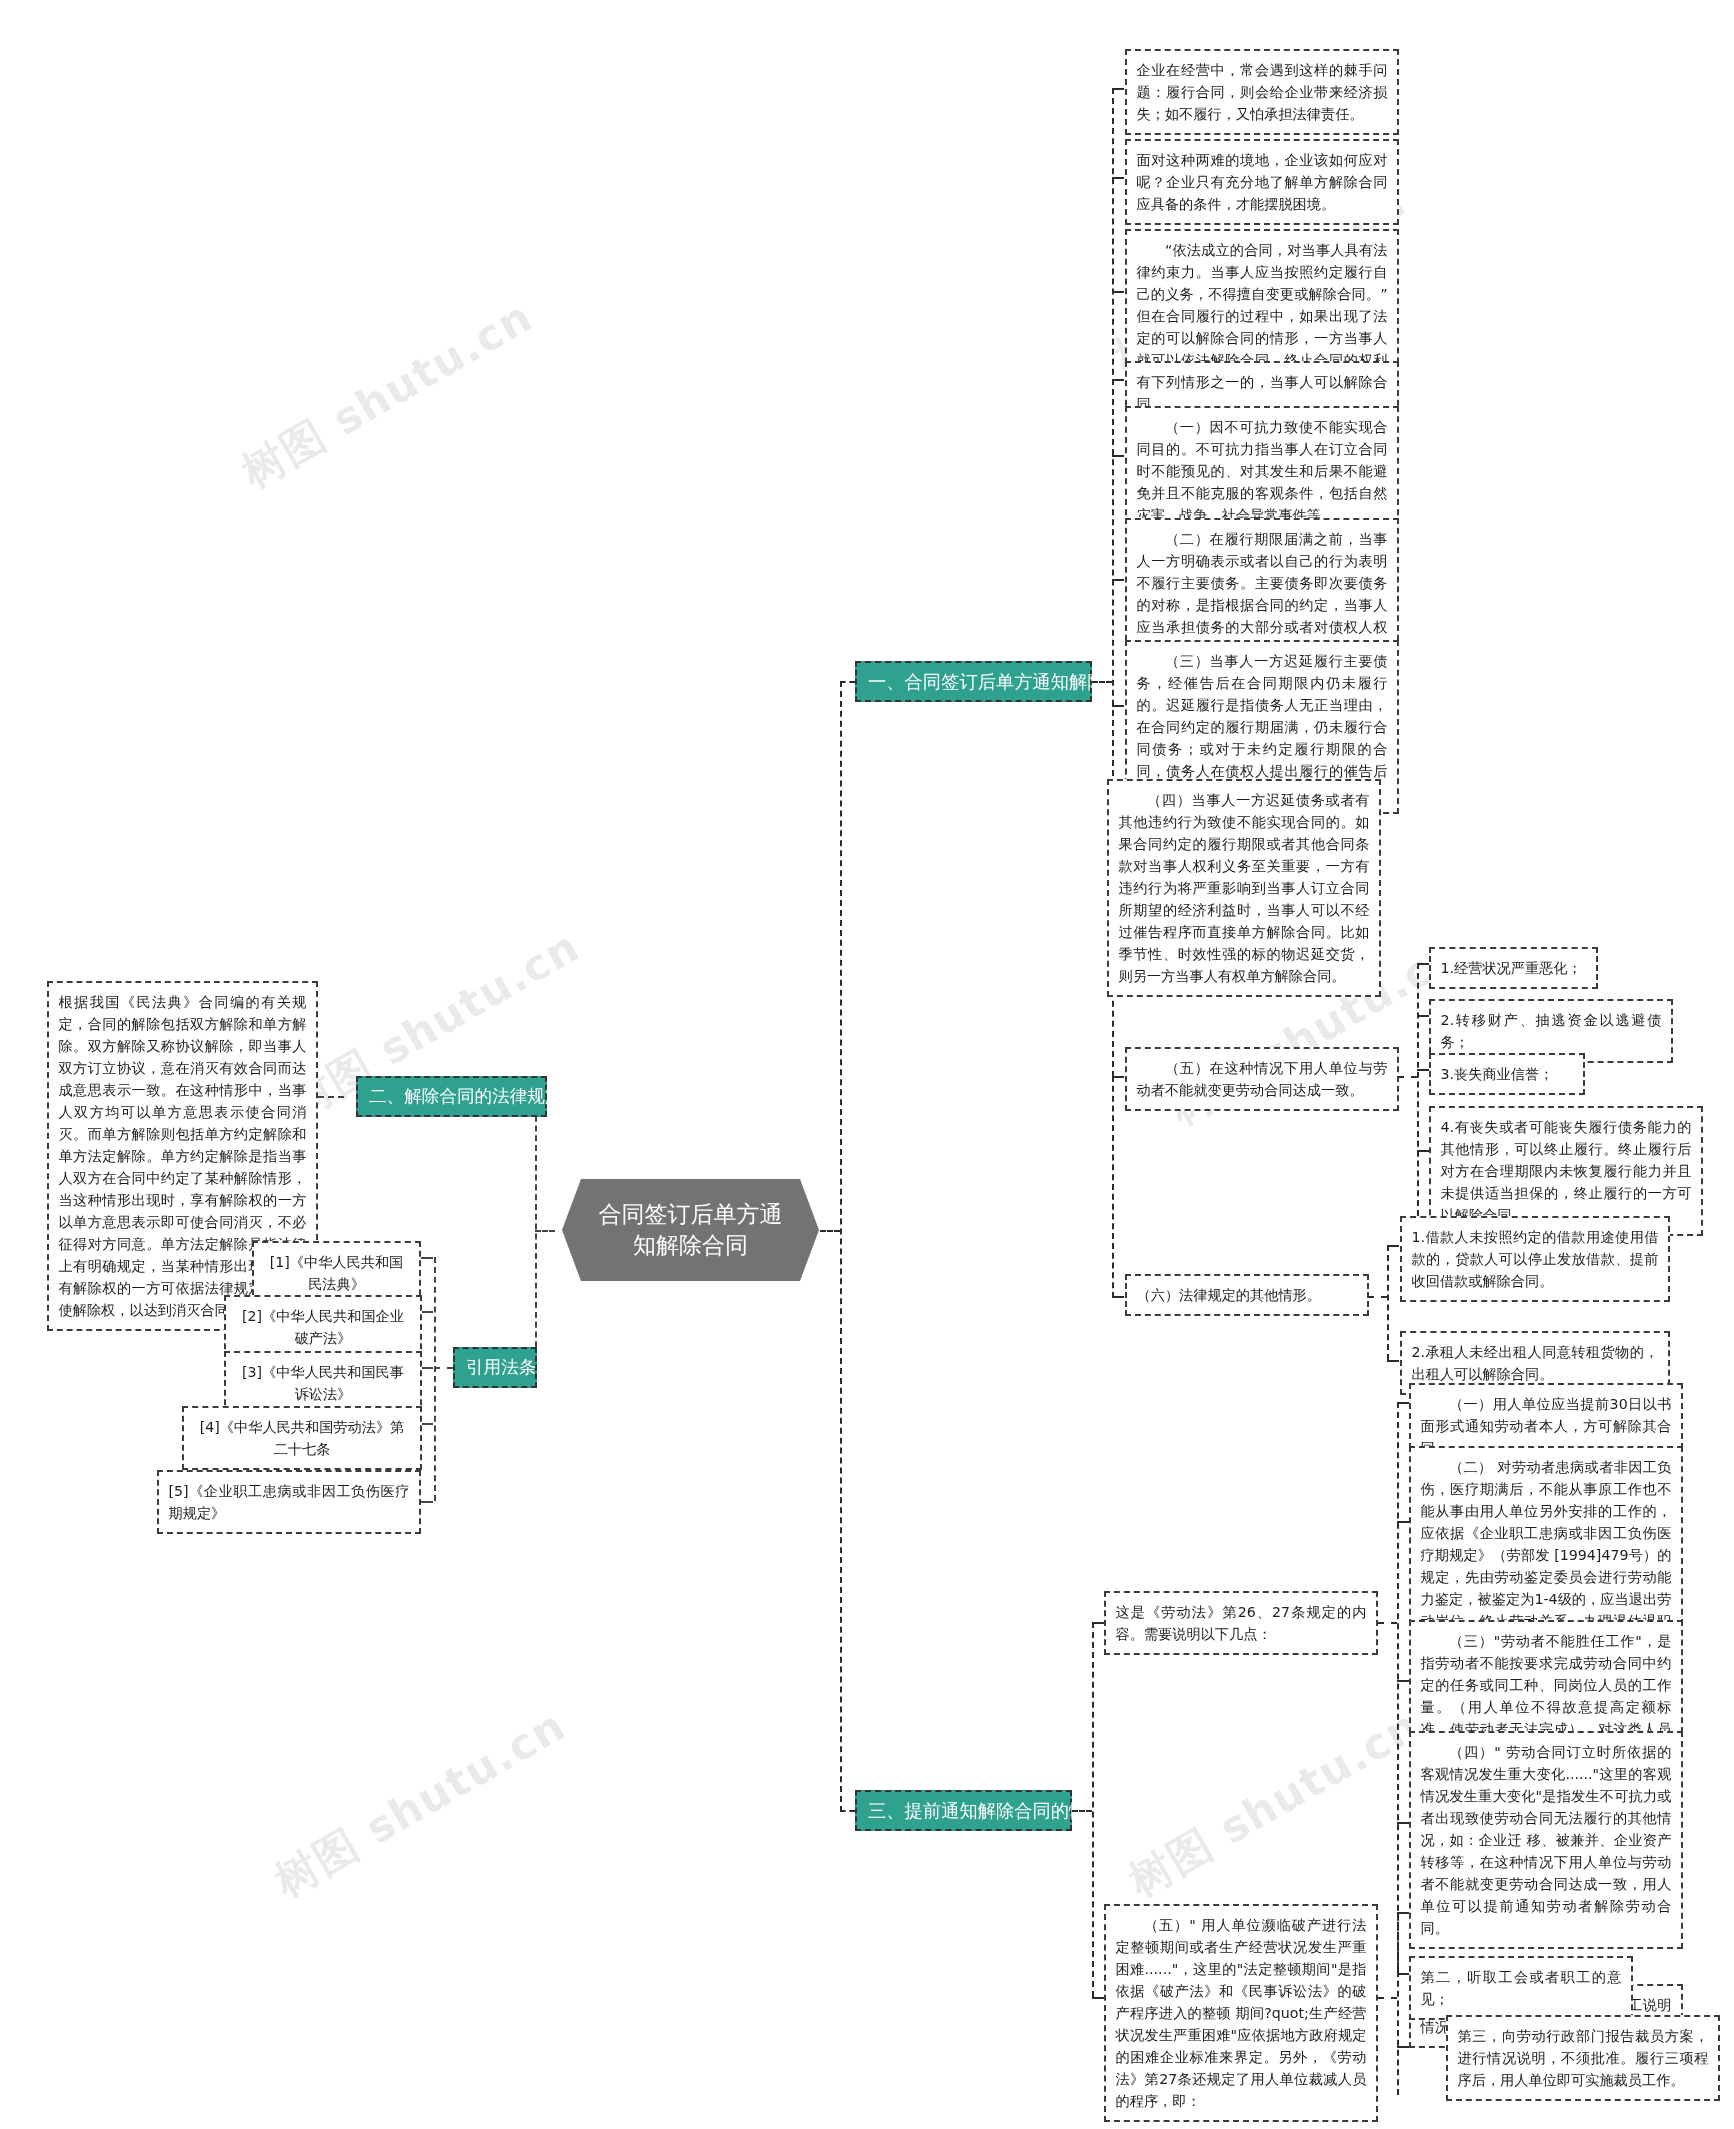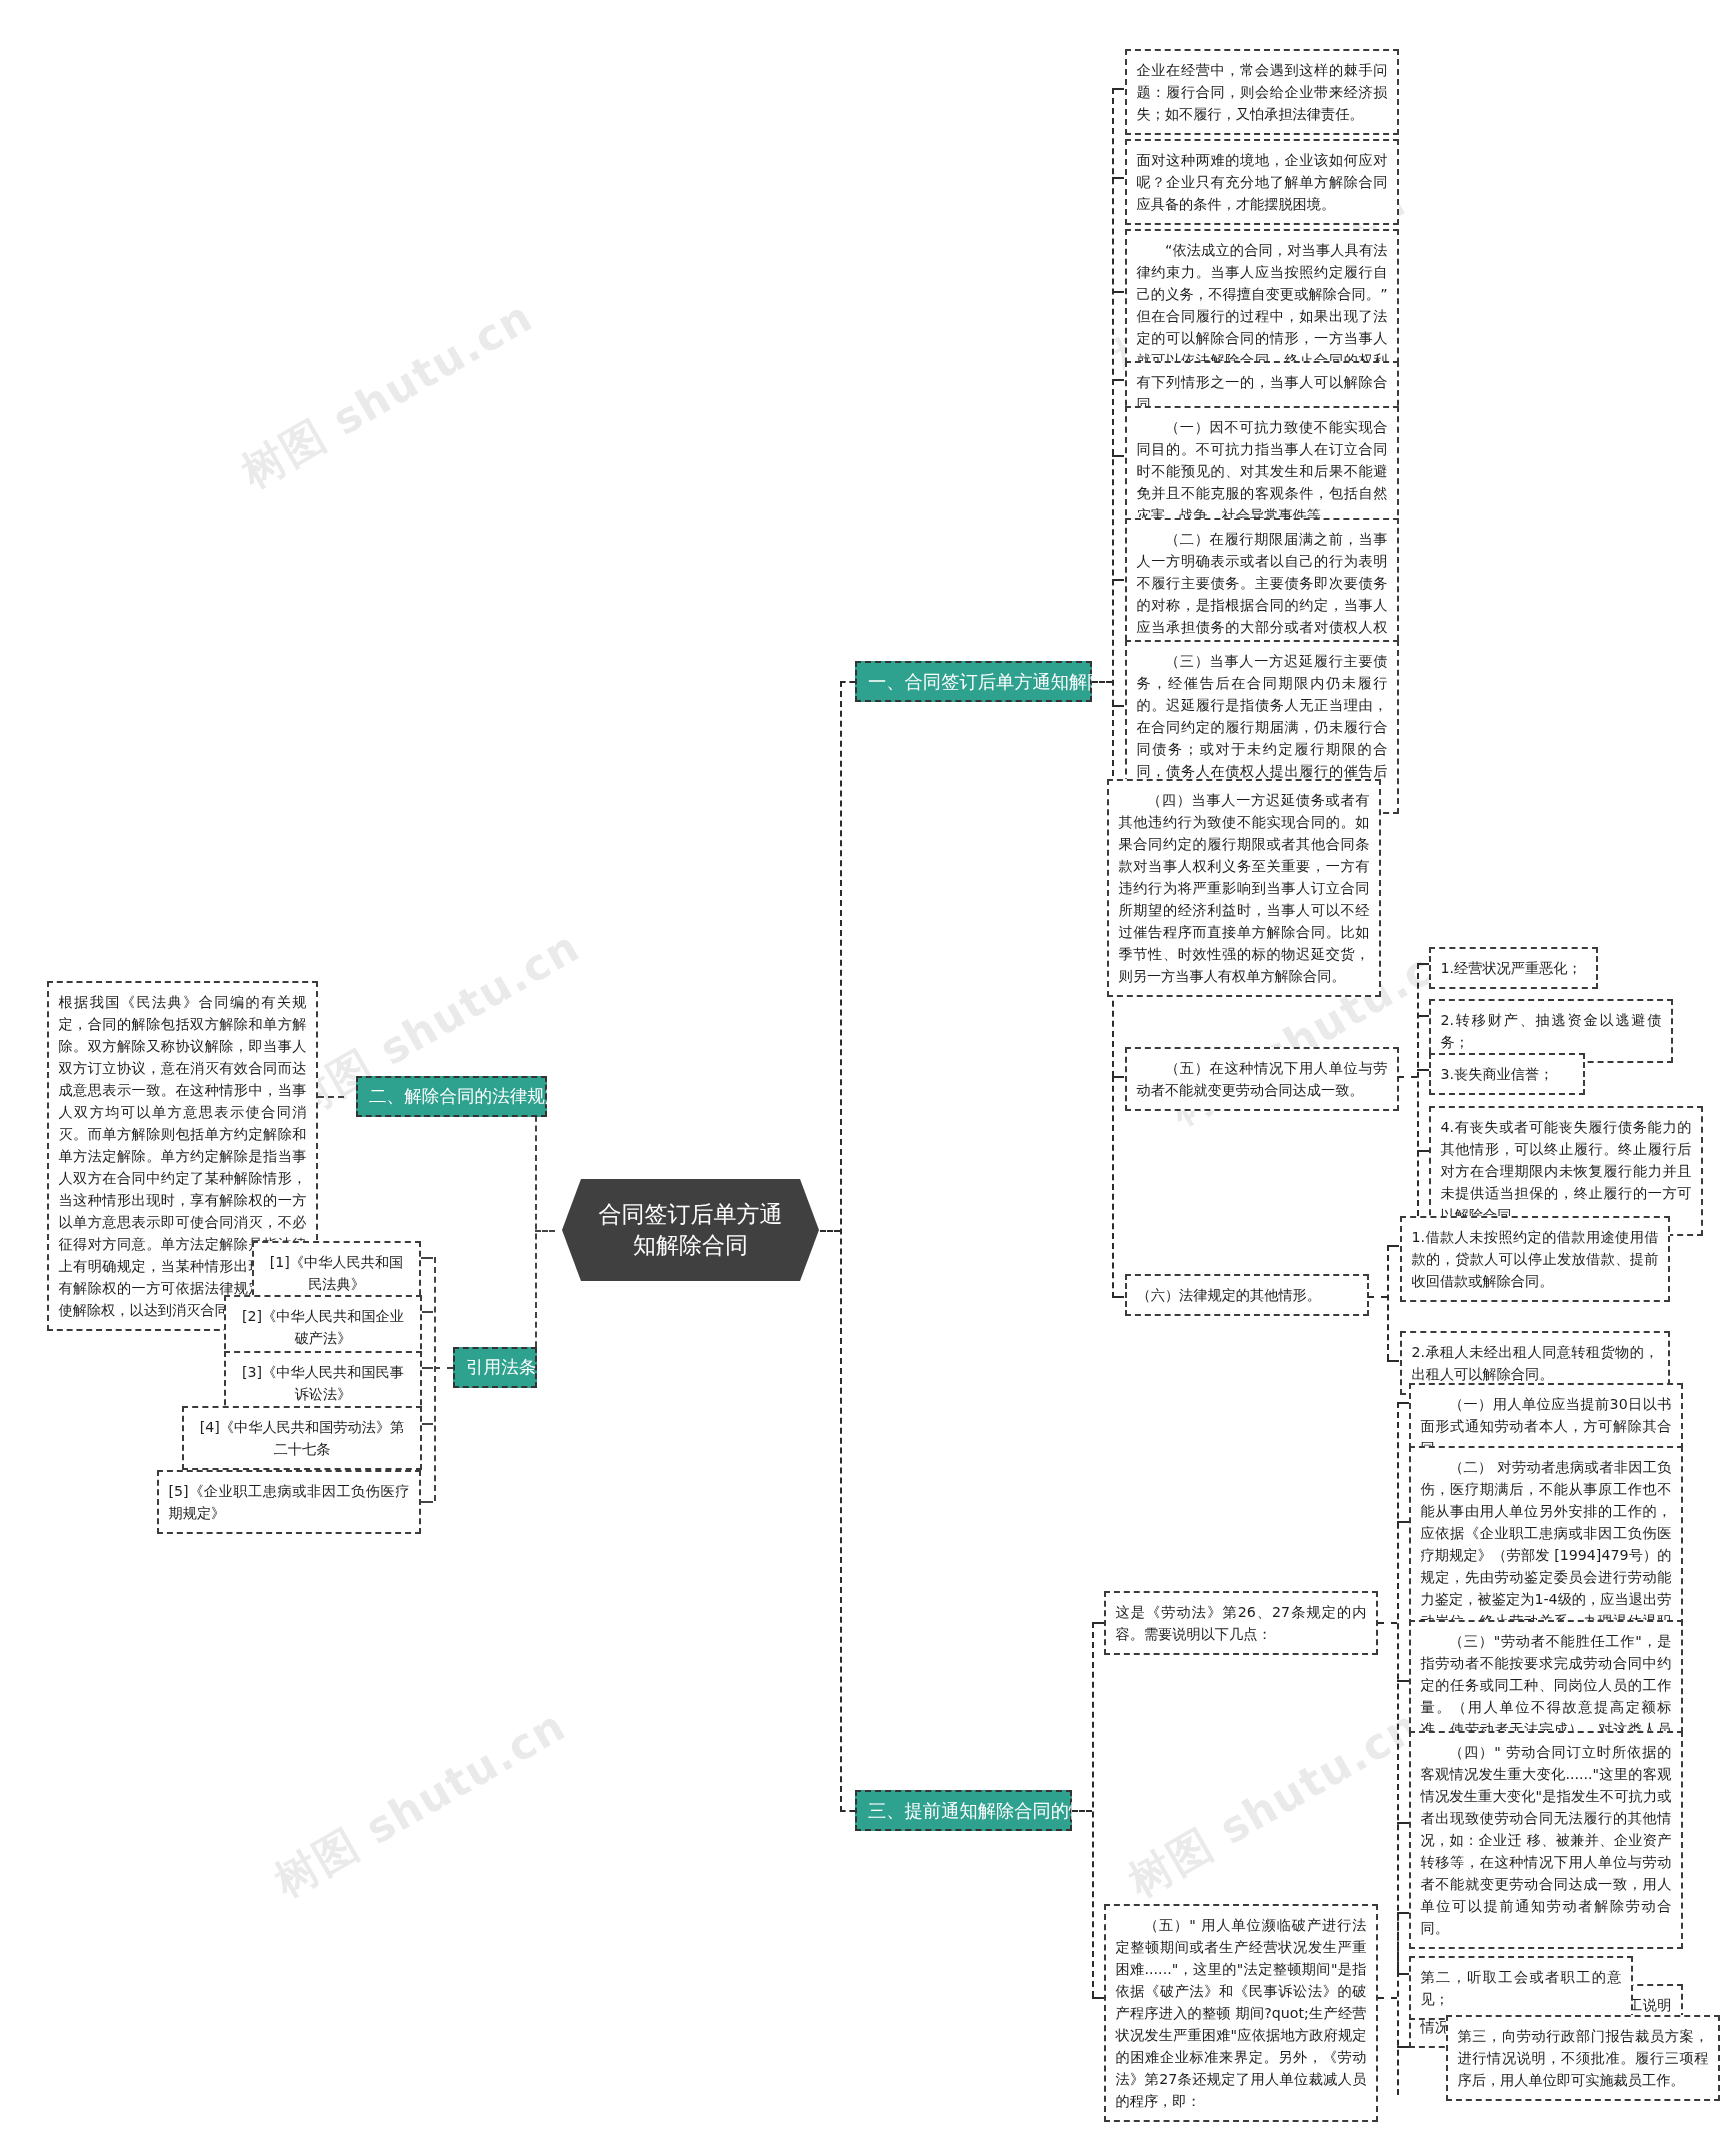--- a/index.html
+++ b/index.html
@@ -45,21 +45,21 @@
     padding:8.1px 9.5px;
     font-size:14.2px;
     line-height:1.55;
     color:#1c1c1c;
     text-align:justify;
   }
   .node.indent{text-indent:2em;}
   .root{
     position:absolute;
     box-sizing:border-box;
-    background:#404040;
+    background:#737373;
     color:#ffffff;
     font-size:23px;
     line-height:1.35;
     text-align:center;
     padding:17.6px 27px;
     clip-path:polygon(19px 0,calc(100% - 19px) 0,100% 50%,calc(100% - 19px) 100%,19px 100%,0 50%);
     display:flex;
     align-items:center;
     justify-content:center;
   }

